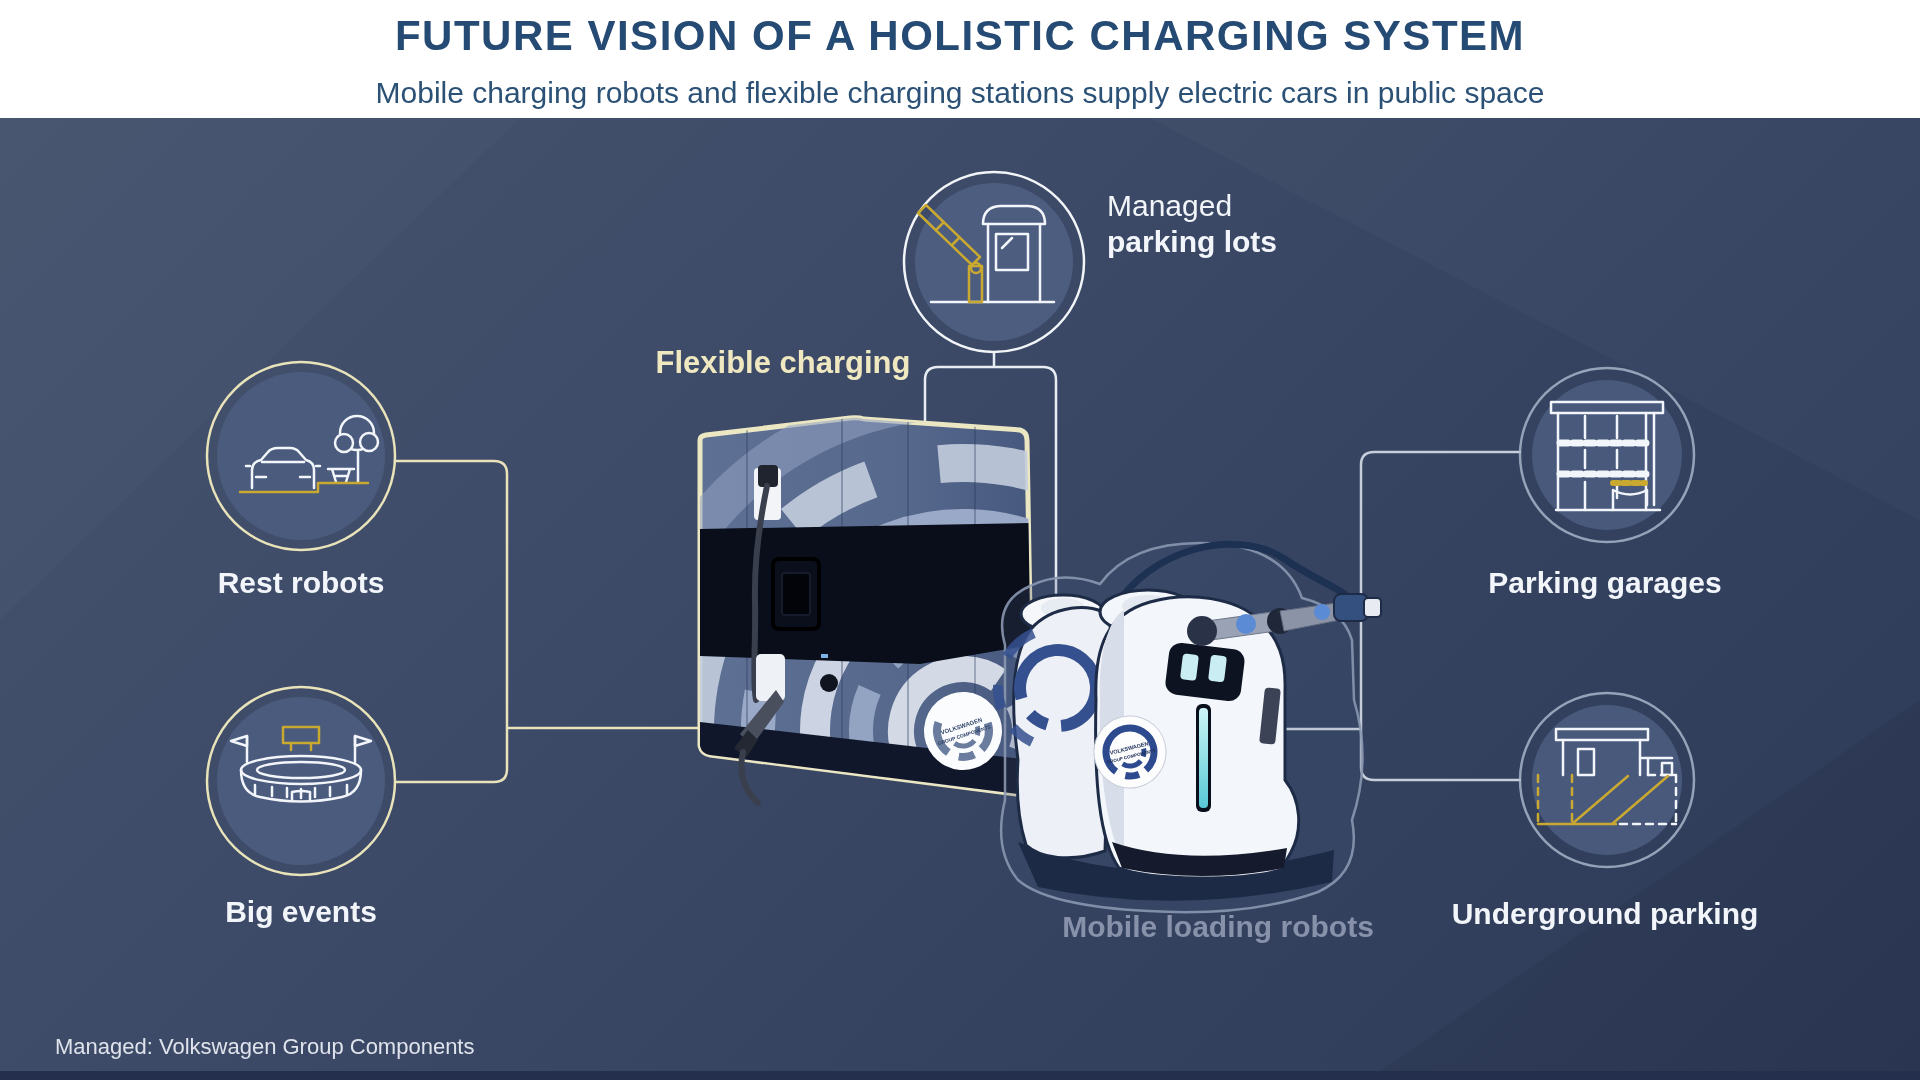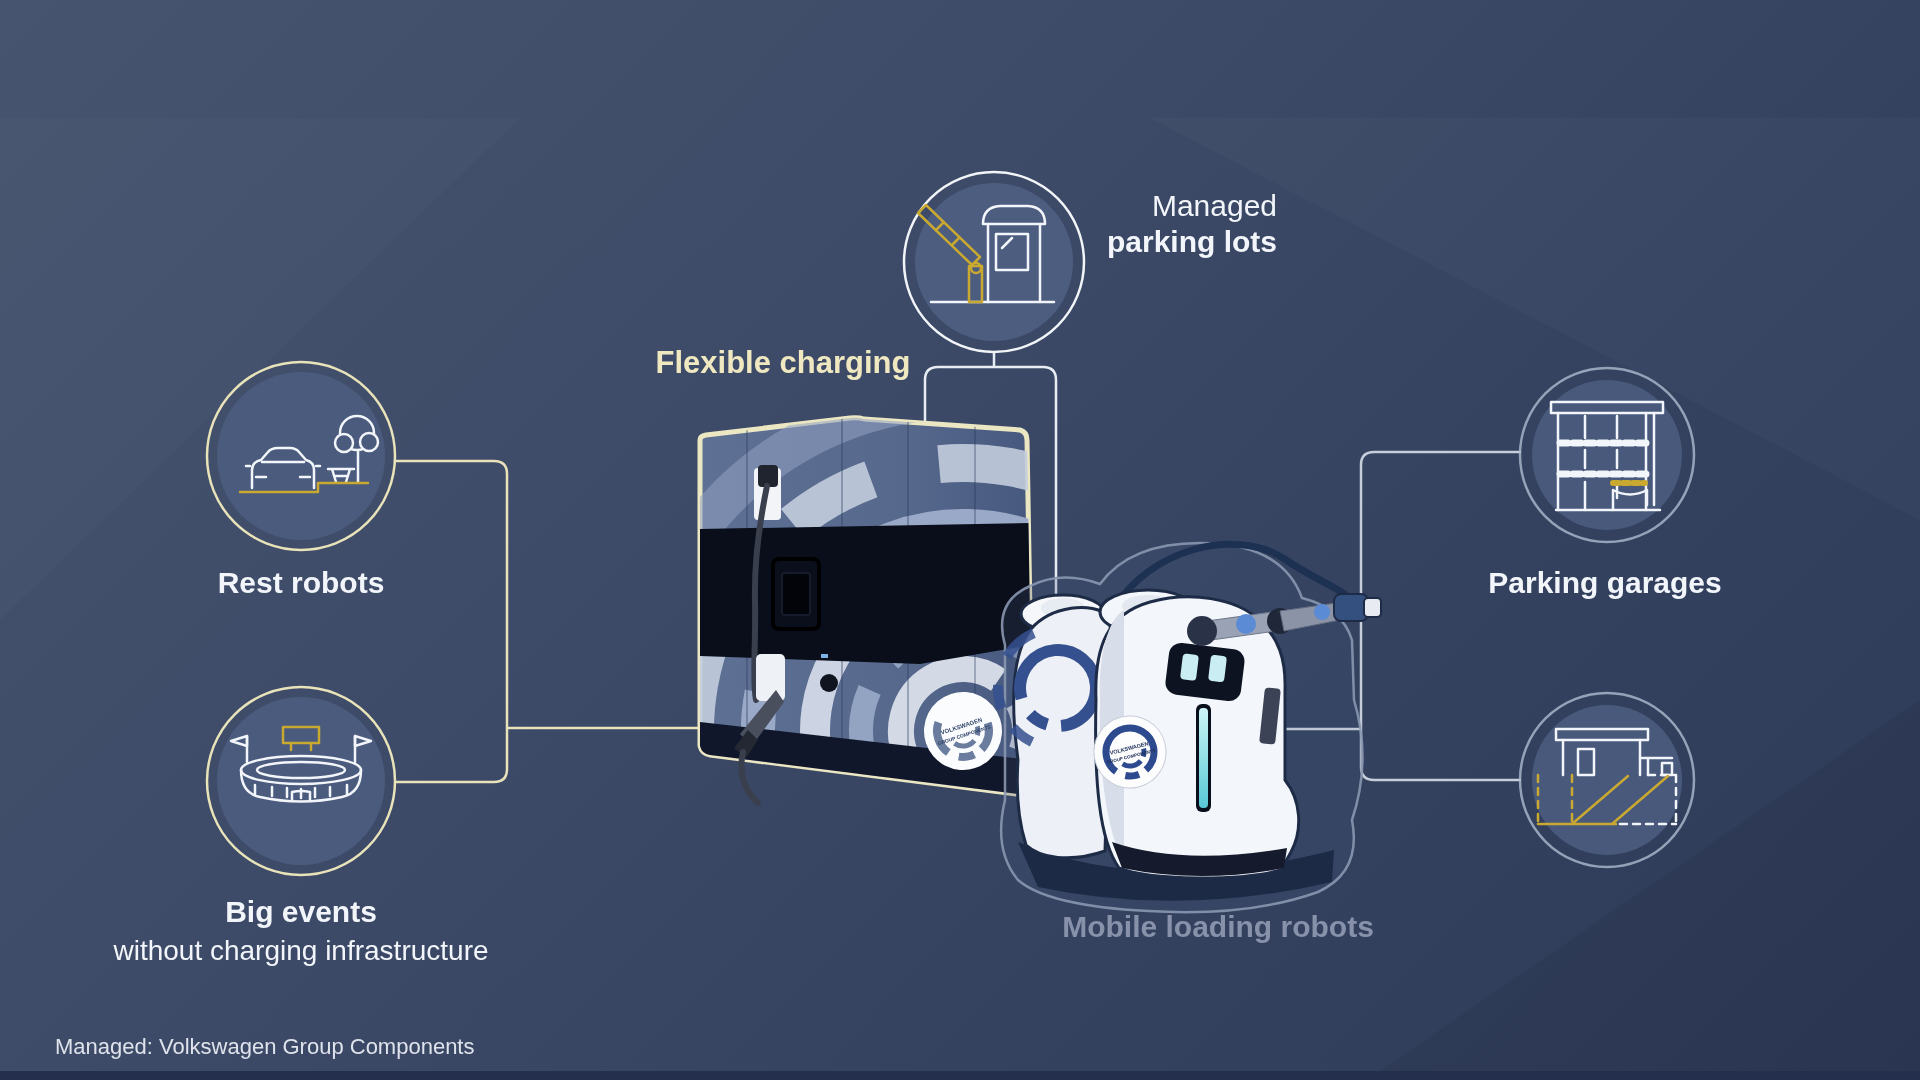--- a/index.html
+++ b/index.html
@@ -8,21 +8,21 @@
          background:linear-gradient(135deg,#47546f 0%,#3d4b68 38%,#344260 68%,#2d3a57 100%);}
   .header{position:absolute;left:0;top:0;width:1920px;height:118px;background:#ffffff;text-align:center;}
   .title{position:absolute;left:0;top:12px;width:100%;font-size:42px;font-weight:bold;
          color:#254a73;letter-spacing:1.5px;}
   .subtitle{position:absolute;left:0;top:76px;width:100%;font-size:30px;color:#2b5176;}
   .label{position:absolute;color:#f2f5f9;text-align:center;transform:translateX(-50%);white-space:nowrap;}
   .b{font-weight:bold;}
   .lbl-rest{left:301px;top:566px;font-size:30px;font-weight:bold;}
   .lbl-big{left:301px;top:895px;font-size:30px;}
   .lbl-big .l2{font-size:28px;font-weight:normal;margin-top:6px;}
-  .lbl-managed{left:1107px;top:188px;transform:none;text-align:right;font-size:30px;line-height:36px;}
+  .lbl-managed{left:1107px;top:188px;transform:none;text-align:left;font-size:30px;line-height:36px;}
   .lbl-parking{left:1605px;top:566px;font-size:30px;font-weight:bold;}
   .lbl-und{left:1605px;top:895px;font-size:30px;font-weight:bold;line-height:37px;}
   .lbl-station{left:783px;top:344px;font-size:31px;font-weight:bold;color:#efe8c0;line-height:38px;}
   .lbl-robots{left:1218px;top:910px;font-size:30px;font-weight:bold;color:#8791aa;}
   .source{position:absolute;left:55px;top:1034px;font-size:22px;color:#dfe3eb;}
   svg{position:absolute;left:0;top:0;}
 </style>
 </head>
 <body>
 
@@ -218,32 +218,36 @@
           <circle cx="1280" cy="621" r="13" fill="#1f2739"></circle>
           <path d="M1280 611 L1336 603 L1340 620 L1284 631 Z" fill="#8b94a6" stroke="#606a7d"></path>
           <circle cx="1322" cy="612" r="8" fill="#5b8bd4"></circle>
           <rect x="1334" y="594" width="34" height="27" rx="7" fill="#33507e" stroke="#1e2b46" stroke-width="2"></rect>
           <rect x="1364" y="598" width="17" height="19" rx="4" fill="#e8ecf2" stroke="#1e2b46" stroke-width="2"></rect>
         </g>
       </g>
     </g>
   </svg>
 
+  <div class="header">
+    <div class="title">FUTURE VISION OF A HOLISTIC CHARGING SYSTEM</div>
+    <div class="subtitle">Mobile charging robots and flexible charging stations supply electric cars in public space</div>
+  </div>
 
   <div class="label lbl-rest">Rest robots</div>
   <div class="label lbl-big">
     <div class="b">Big events</div>
-    <div class="l2">without charging infrastructure</div>
   </div>
   <div class="label lbl-managed">
     <div>Managed</div>
     <div class="b">parking lots</div>
   </div>
   <div class="label lbl-parking">Parking garages</div>
   <div class="label lbl-und">
+    <div>Underground parking</div>
   </div>
   <div class="label lbl-station">
     <div>Flexible charging</div>
   </div>
   <div class="label lbl-robots">Mobile loading robots</div>
 
   <div class="source">Managed: Volkswagen Group Components</div>
 </div>
 
 </body></html>

